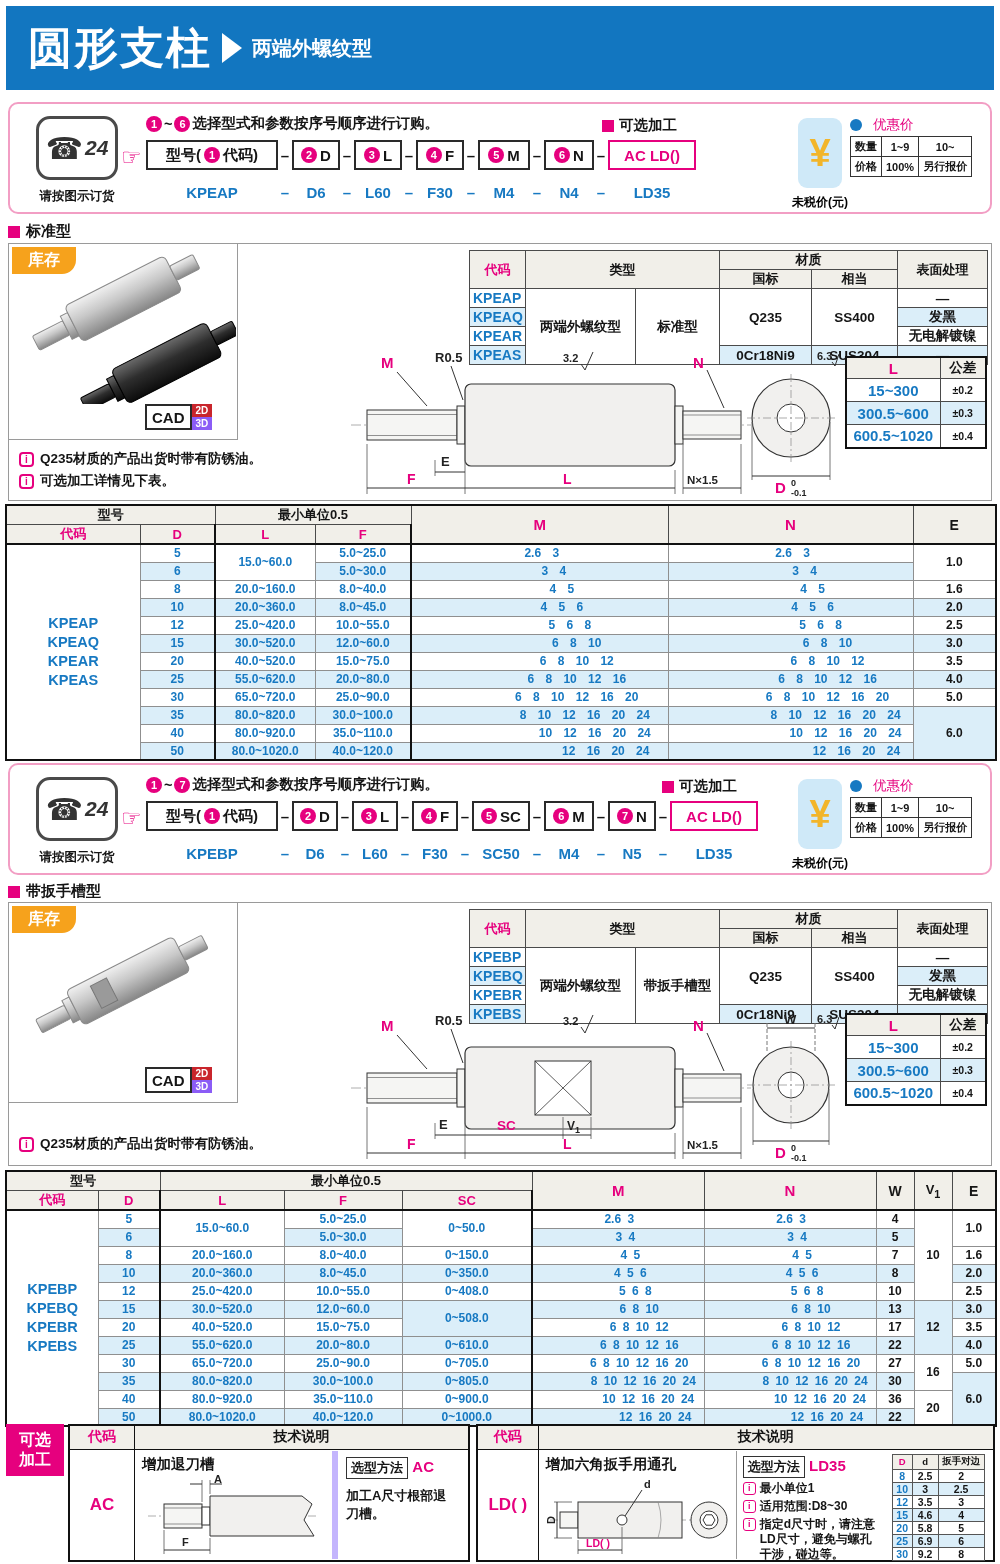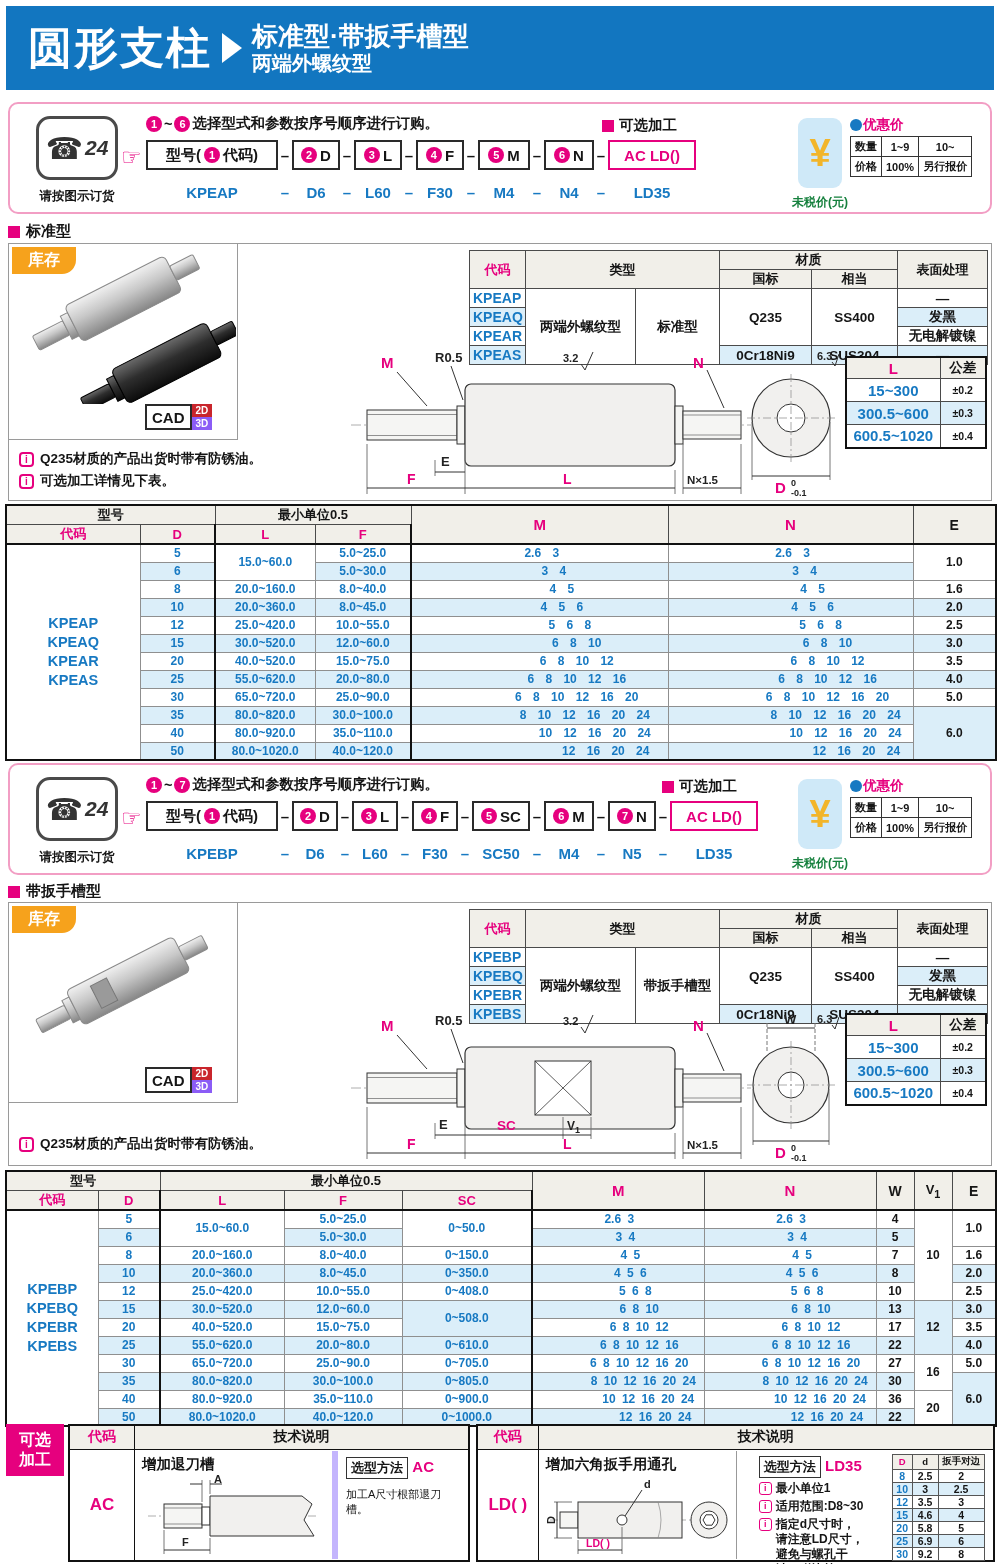--- a/index.html
+++ b/index.html
@@ -30,22 +30,22 @@
 .circ{display:inline-flex;width:16px;height:16px;border-radius:50%;background:#e6007e;color:#fff;font-size:11px;font-weight:bold;align-items:center;justify-content:center;flex:none}
 .oboxes{position:absolute;left:136px;top:36px;display:flex;align-items:center}
 .obox{height:30px;border:2px solid #2a2a2a;display:flex;align-items:center;justify-content:center;gap:3px;font-size:15px;font-weight:bold;background:#fff;flex:none}
 .obox.opt{border-color:#e6007e;color:#e6007e;font-size:15px}
 .dsh{width:14px;text-align:center;font-weight:bold;font-size:15px;flex:none}
 .exrow{position:absolute;left:136px;top:80px;display:flex;align-items:center;color:#1779c2;font-weight:bold;font-size:15px}
 .exitem{text-align:center;flex:none}
 .optlabel{position:absolute;top:12px;display:flex;gap:5px;align-items:center;font-size:14.5px;font-weight:bold}
 .psq{width:12px;height:12px;background:#e6007e;flex:none}
 .ybox{position:absolute;left:788px;top:14px;width:44px;height:70px;background:#cfe9f8;border-radius:9px;display:flex;align-items:center;justify-content:center;font-size:38px;font-weight:bold;color:#f2b52a}
-.ynote{position:absolute;left:756px;top:90px;width:108px;text-align:center;font-size:12px;font-weight:bold;color:#15803d}
-.ptitle{position:absolute;left:840px;top:12px;display:flex;gap:1px;align-items:center;font-size:13.5px;font-weight:bold;color:#e6007e}
+.ynote{position:absolute;left:756px;top:90px;width:108px;text-align:center;font-size:12px;font-weight:bold;color:#000000}
+.ptitle{position:absolute;left:840px;top:12px;display:flex;gap:11px;align-items:center;font-size:13.5px;font-weight:normal;color:#e6007e}
 .bluedot{width:12px;height:12px;border-radius:50%;background:#1779c2;flex:none}
 .pt{position:absolute;left:840px;top:32px;border-collapse:collapse}
 .pt td{border:1.2px solid #333;font-size:11px;font-weight:bold;text-align:center;padding:2px 4px;background:#fff}
 
 .seclabel{display:flex;align-items:center;gap:6px;font-size:15px;font-weight:bold}
 .cbox{left:8px;width:984px;border:1px solid #9a9a9a;background:#fff}
 .pframe{position:absolute;left:0;top:0;width:229px;border-right:1px solid #9a9a9a;border-bottom:1px solid #9a9a9a;background:#fff}
 .stock{position:absolute;left:3px;top:3px;width:64px;height:27px;background:#f6a21c;color:#fff;font-size:16px;font-weight:bold;display:flex;align-items:center;justify-content:center;border-radius:0 0 14px 0;z-index:2}
 .cadrow{position:absolute;display:flex;align-items:stretch}
 .cadtxt{border:2px solid #2a2a2a;background:#fff;font-weight:bold;font-size:15px;padding:0 5px;display:flex;align-items:center}
@@ -97,21 +97,20 @@
 .iiconS{width:13px;height:13px;border:1.8px solid #e6007e;border-radius:3px;color:#e6007e;font-size:9px;font-weight:bold;display:inline-flex;align-items:center;justify-content:center;flex:none;margin-top:1px}
 svg text{font-family:"Liberation Sans","DejaVu Sans",sans-serif}
 </style>
 </head>
 <body>
 
 <div class="abs hdr">
   <div class="hdr-title">圆形支柱</div>
   <div class="hdr-arrow"></div>
   <div class="hdr-sub">
-    <div class="s1">标准型·带扳手槽型</div>
     <div class="s2">两端外螺纹型</div>
   </div>
 </div>
 
 <div class="abs panel" style="top:102px">
   <div class="phone">
       <span class="glyph">☎</span>
       <span class="num">24</span>
     </div>
   <div class="phone-cap">请按图示订货</div>
@@ -942,21 +941,21 @@
                 <line x1="68" y1="10" x2="80" y2="10" stroke="#333"></line>
             <text x="72" y="9" font-size="11" font-weight="bold" fill="#222">A</text>
             <line x1="22" y1="56" x2="22" y2="80" stroke="#777"></line>
                 <line x1="68" y1="64" x2="68" y2="80" stroke="#777"></line>
             <line x1="22" y1="76" x2="68" y2="76" stroke="#333"></line>
             <text x="40" y="72" font-size="11" font-weight="bold" fill="#222">F</text>
           </svg>
         </div>
         <div style="flex:1;border-left:6px solid #c4b5fd;padding:6px 8px">
           <div><span class="mbox">选型方法</span> <span class="mval">AC</span></div>
-          <div style="font-size:11px;font-weight:normal;margin-top:8px">加工A尺寸根部退刀槽。</div>
+          <div style="font-size:13px;font-weight:bold;margin-top:8px">加工A尺寸根部退刀槽。</div>
         </div>
       </div>
     </td>
   </tr>
 </tbody>
   </table>
 
 <table class="bt abs" style="left:476px;top:1424px;width:519px">
   <colgroup>
       <col style="width:62px">
@@ -987,21 +986,21 @@
             <text x="9" y="50" font-size="11" font-weight="bold" fill="#222" transform="rotate(-90 9 50)">D</text>
             <line x1="32" y1="66" x2="32" y2="80" stroke="#777"></line>
                 <line x1="76" y1="53" x2="76" y2="80" stroke="#777"></line>
             <line x1="32" y1="76" x2="76" y2="76" stroke="#333"></line>
             <text x="40" y="73" font-size="10.5" font-weight="bold" fill="#e6007e">LD( )</text>
             <circle cx="163" cy="46" r="18" fill="#f1f0ee" stroke="#333"></circle>
             <circle cx="163" cy="46" r="9" fill="#fff" stroke="#333"></circle>
             <polygon points="169,46 166,51.2 160,51.2 157,46 160,40.8 166,40.8" fill="none" stroke="#333"></polygon>
           </svg>
         </div>
-        <div style="width:152px;border-left:1px solid #999;padding:5px 22px">
+        <div style="width:152px;border-left:1px solid #999;padding:5px 6px">
           <div><span class="mbox">选型方法</span> <span class="mval">LD35</span></div>
           <div class="noteS">
                 <span class="iiconS">i</span>
                 <span>最小单位1</span>
               </div>
           <div class="noteS">
                 <span class="iiconS">i</span>
                 <span>适用范围:D8~30</span>
               </div>
           <div class="noteS">

